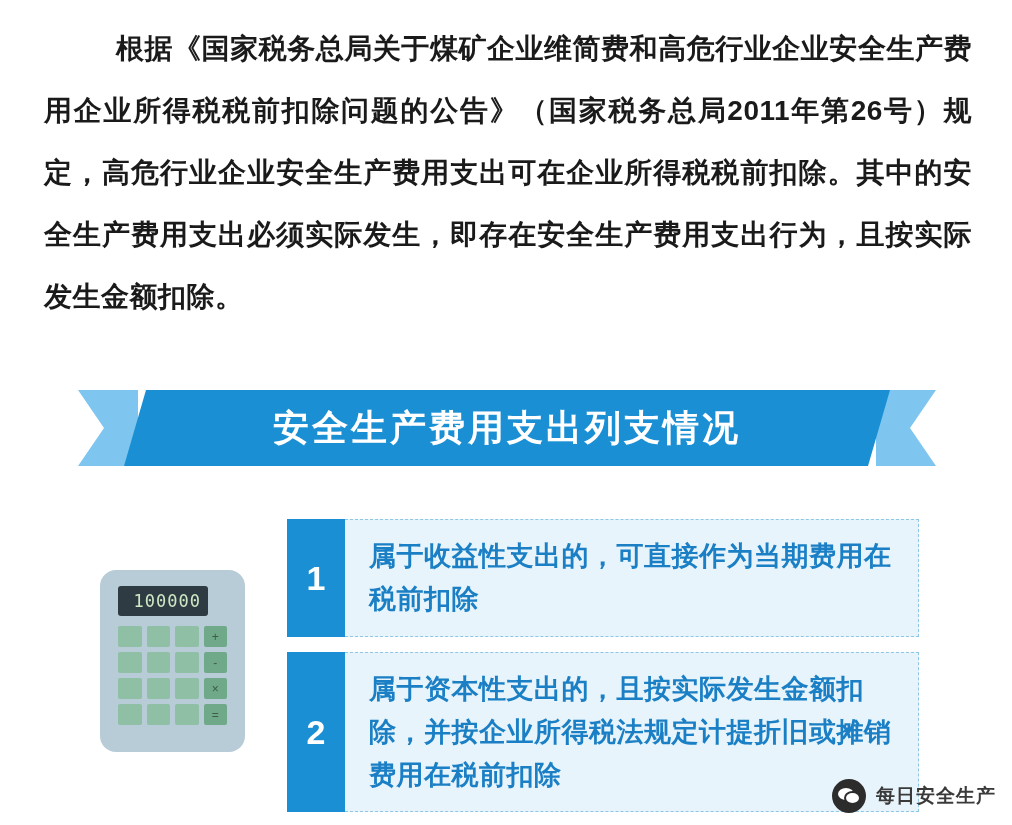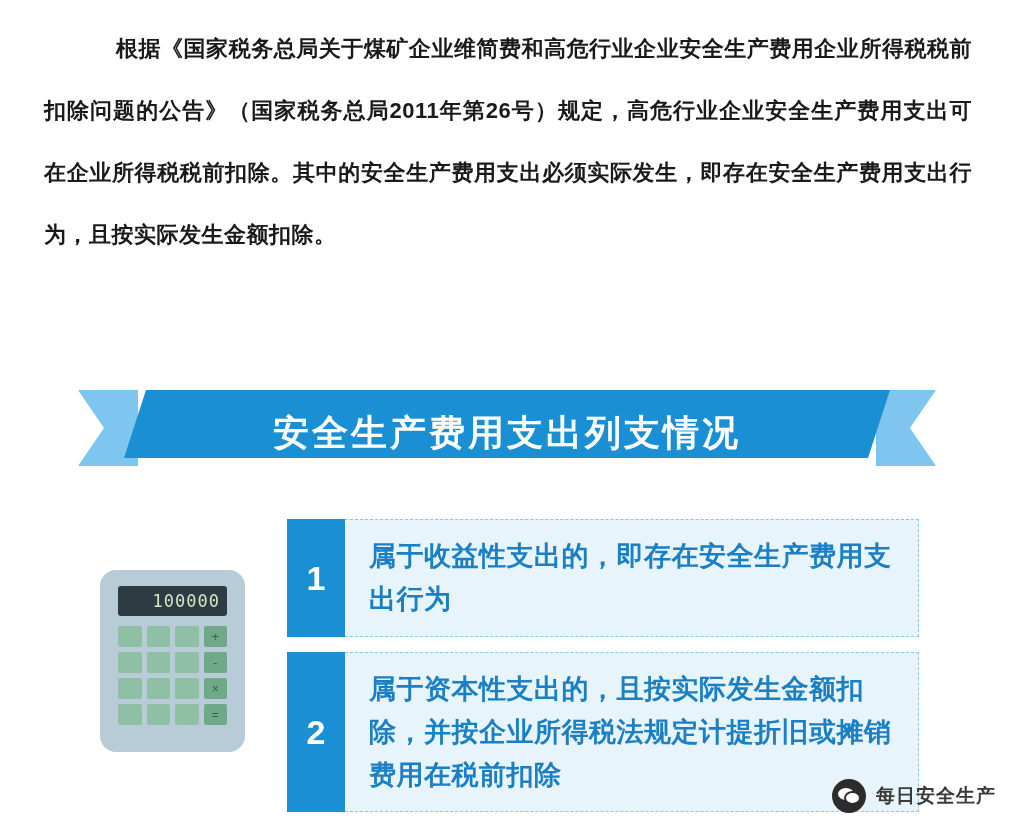--- a/index.html
+++ b/index.html
@@ -14,21 +14,21 @@
     overflow: hidden;
     position: relative;
   }
 
   
   .intro {
     position: absolute;
     top: 18px;
     left: 44px;
     width: 928px;
-    font-size: 22px;
+    font-size: 28px;
     line-height: 62px;
     color: #1a1a1a;
     font-weight: bold;
     text-align: justify;
     text-indent: 72px;
     letter-spacing: 0.5px;
   }
 
   
   .banner-wrap {
@@ -51,25 +51,25 @@
   }
   .banner-right {
     right: 0;
     clip-path: polygon(0 0, 100% 0, calc(100% - 26px) 50%, 100% 100%, 0 100%);
   }
   .banner-mid {
     position: absolute;
     left: 46px;
     right: 46px;
     top: 0;
-    height: 68px;
+    height: 76px;
     background: #1a8fd4;
     clip-path: polygon(22px 0, 100% 0, calc(100% - 22px) 100%, 0 100%);
     display: flex;
-    align-items: flex-end;
+    align-items: center;
     justify-content: center;
   }
   .banner-title {
     color: #ffffff;
     font-size: 36px;
     font-weight: bold;
     letter-spacing: 3px;
   }
 
   
@@ -79,21 +79,21 @@
     top: 570px;
     width: 145px;
     height: 182px;
     background: #b8ccd8;
     border-radius: 16px;
   }
   .calc-screen {
     position: absolute;
     left: 18px;
     top: 16px;
-    width: 109px;
+    width: 90px;
     height: 30px;
     background: #2f3b42;
     border-radius: 3px;
     color: #cfe8c6;
     font-family: "DejaVu Sans Mono", monospace;
     font-size: 17px;
     letter-spacing: 1px;
     display: flex;
     align-items: center;
     justify-content: flex-end;
@@ -237,21 +237,21 @@
     <div class="key"></div>
     <div class="key"></div>
     <div class="key"></div>
     <div class="key dark">=</div>
   </div>
 </div>
 
 <div class="item item-1">
   <div class="item-num">1</div>
   <div class="item-body">
-    <div class="item-text">属于收益性支出的，即存在安全生产费用支出行为</div>
+    <div class="item-text">属于收益性支出的，可直接作为当期费用在税前扣除</div>
   </div>
 </div>
 
 <div class="item item-2">
   <div class="item-num">2</div>
   <div class="item-body">
     <div class="item-text">属于资本性支出的，且按实际发生金额扣除，并按企业所得税法规定计提折旧或摊销费用在税前扣除</div>
   </div>
 </div>
 

